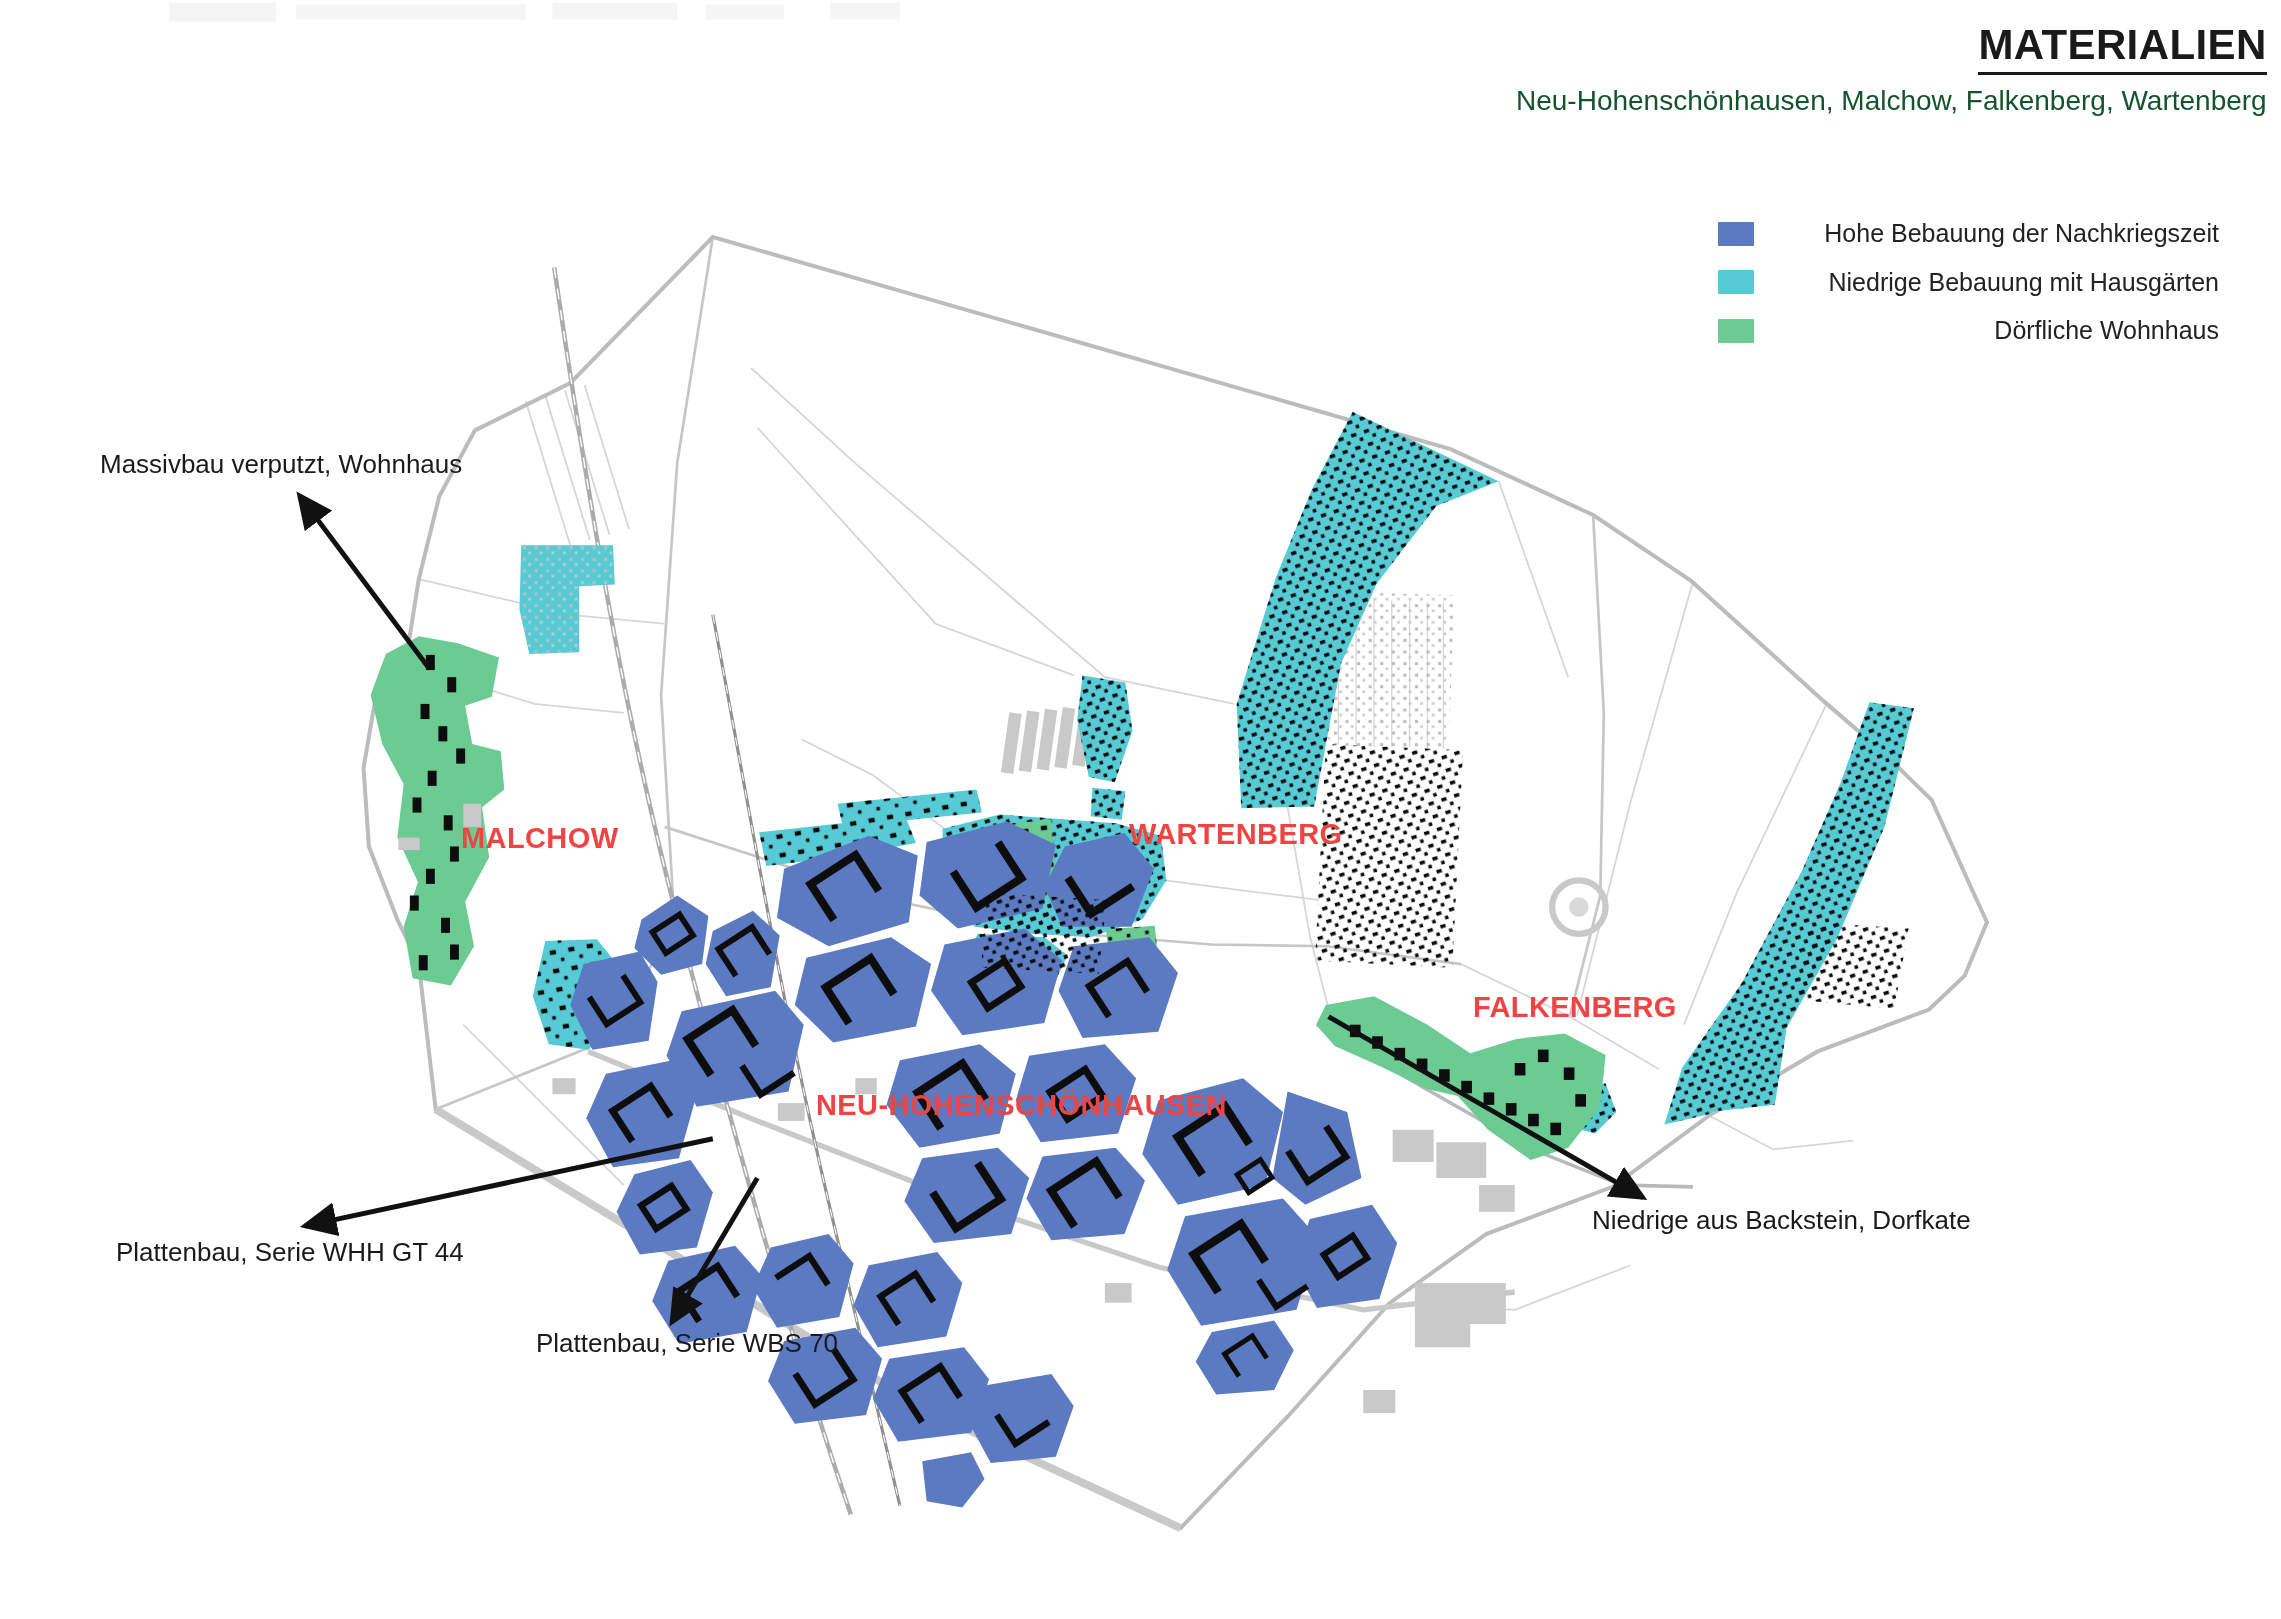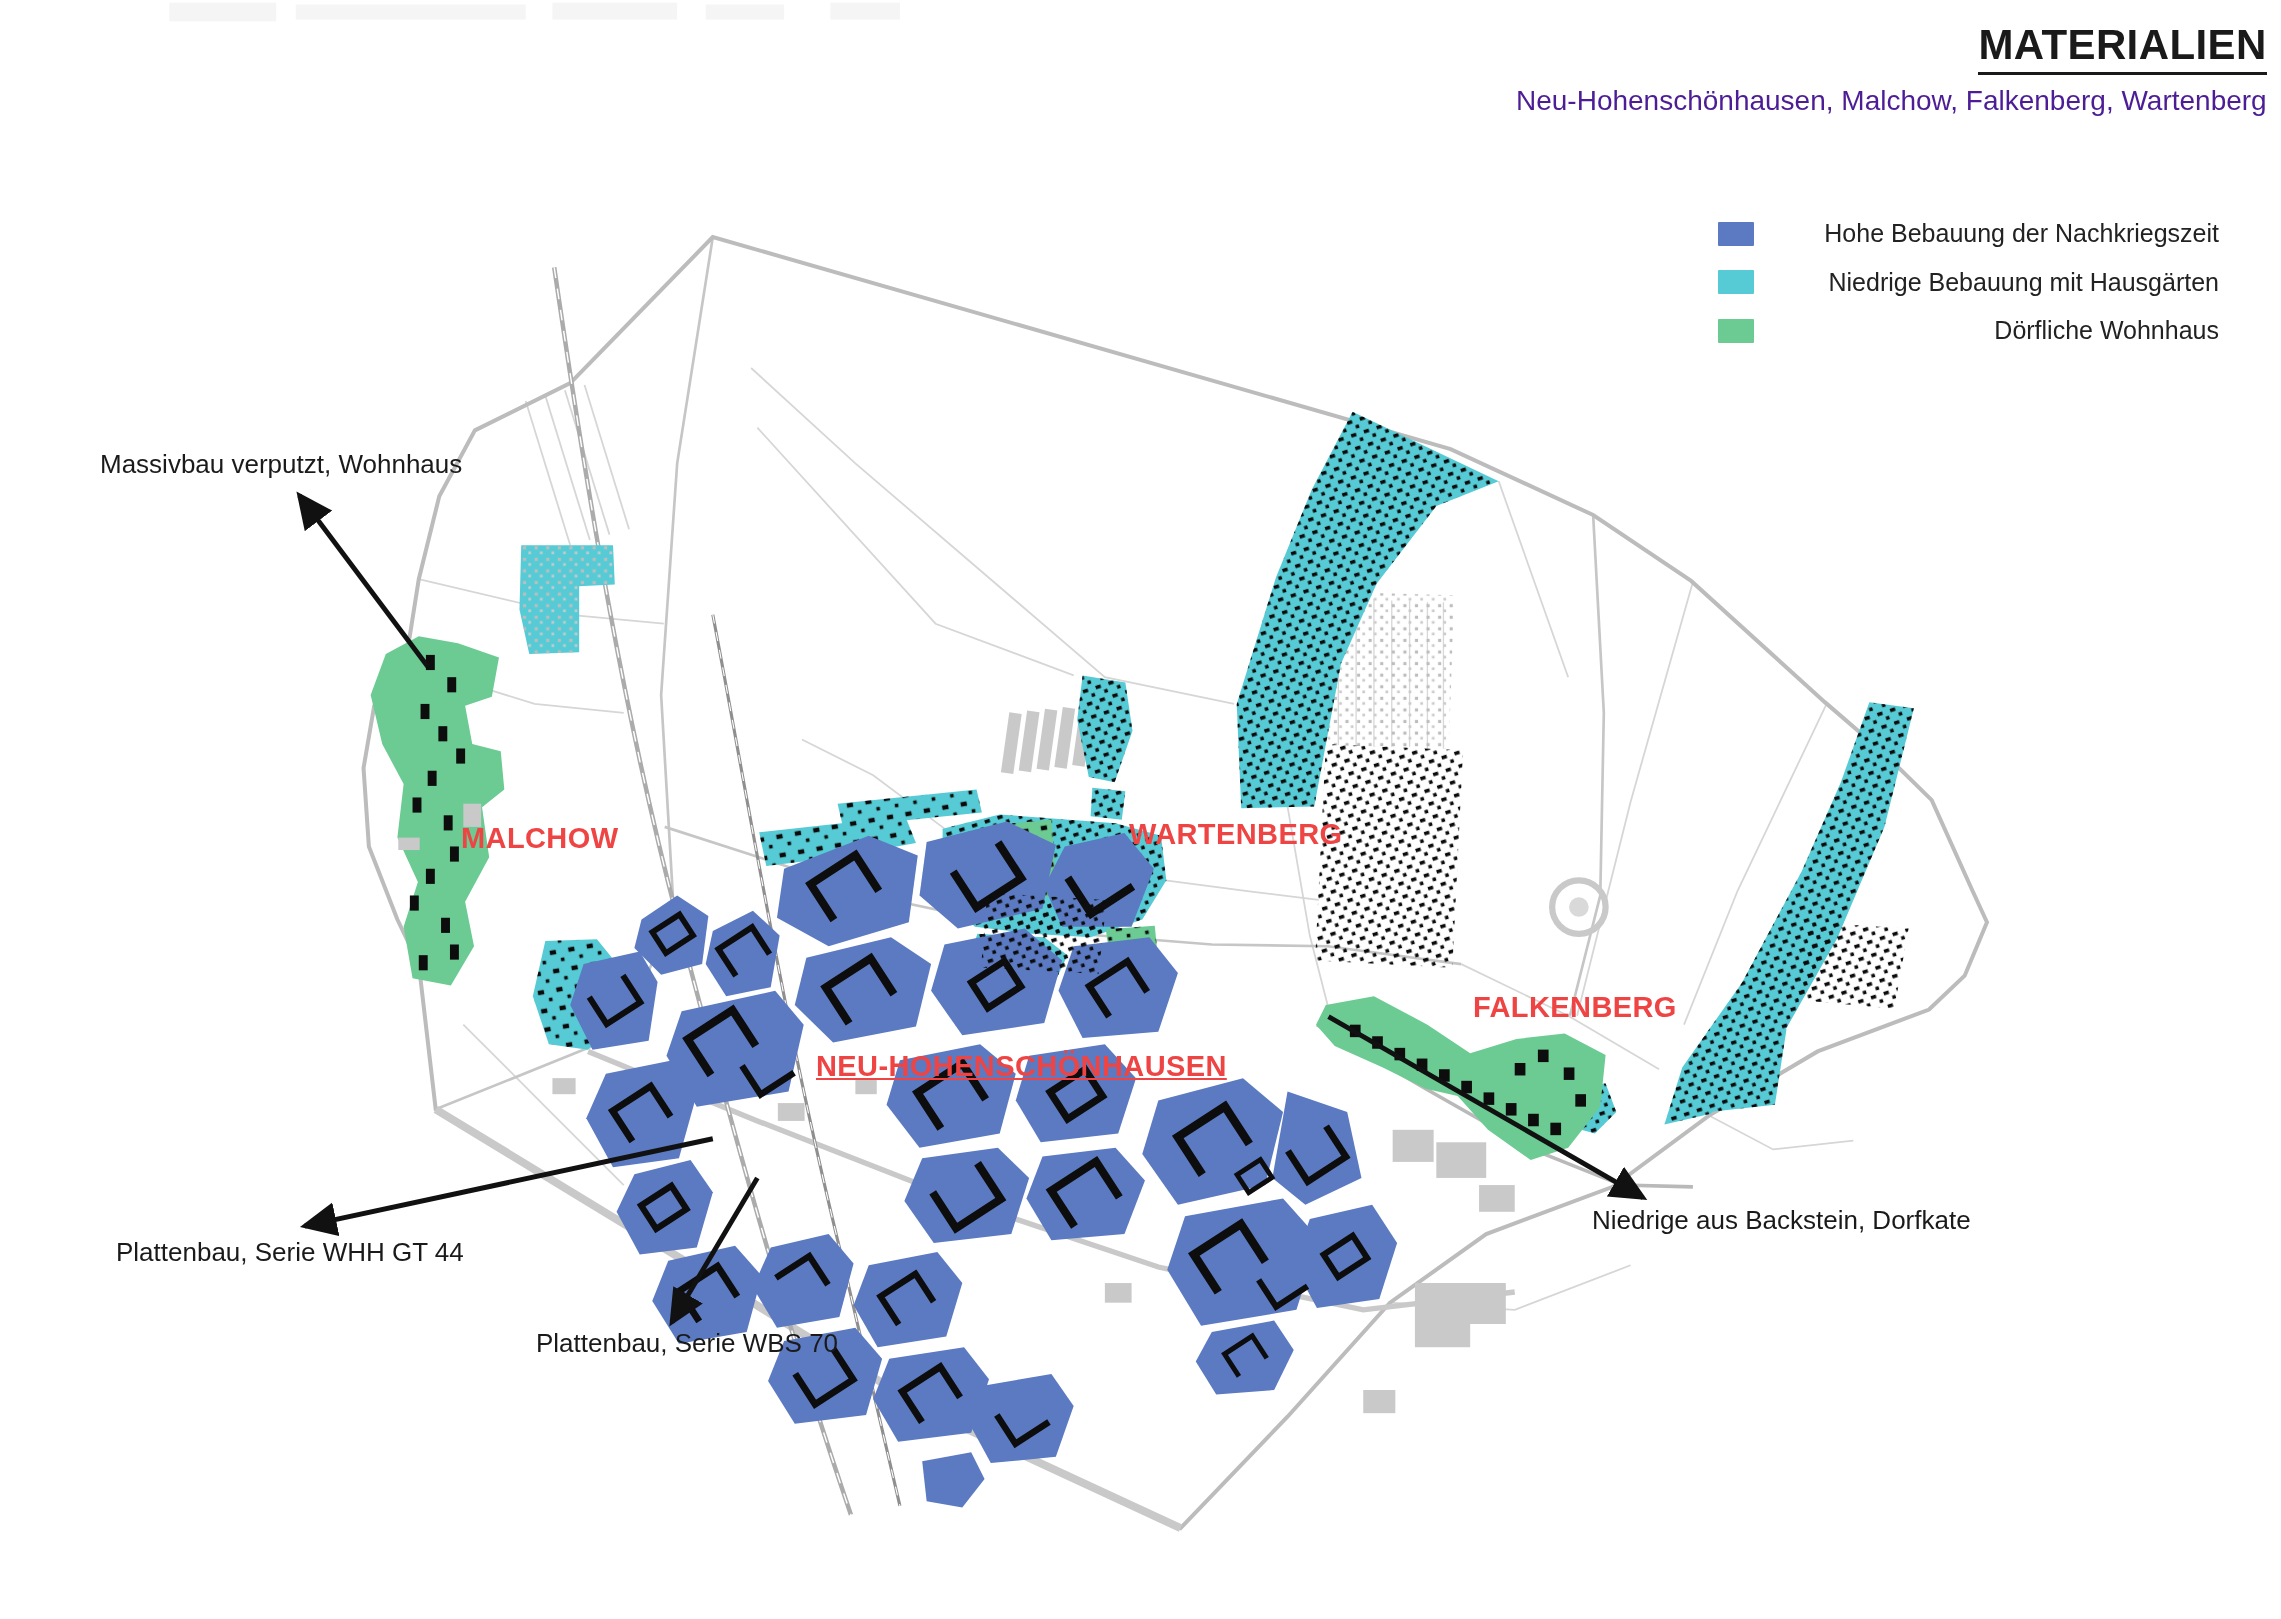--- a/index.html
+++ b/index.html
@@ -7,21 +7,21 @@
     position:relative;width:2281px;height:1619px;background:#ffffff;overflow:hidden;
     font-family:"Liberation Sans","DejaVu Sans",sans-serif;color:#1a1a1a;
   }
   svg.map{position:absolute;left:0;top:0;}
   
   .title-block{position:absolute;top:21.4px;right:14.3px;text-align:right;}
   .title-block .title{
     display:inline-block;font-size:42px;font-weight:bold;letter-spacing:0.4px;
     border-bottom:3.6px solid #1a1a1a;padding-bottom:2.7px;color:#1a1a1a;
   }
-  .title-block .subtitle{font-size:28px;margin-top:9.8px;color:#4c1d95;}
+  .title-block .subtitle{font-size:28px;margin-top:9.8px;color:#14532d;}
   
   .legend{position:absolute;left:1718px;top:219px;width:501px;}
   .legend-row{display:flex;align-items:center;margin-bottom:19.6px;justify-content:center;}
   .legend-swatch{width:36px;height:24px;flex:0 0 36px;border-radius:0.9px;}
   .legend-label{flex:1;text-align:right;font-size:25px;color:#222;}
   
   .district-label{
     position:absolute;font-size:29px;font-weight:bold;letter-spacing:0.4px;color:#ef4444;
     white-space:nowrap;
   }
@@ -316,21 +316,21 @@
     <span class="legend-label">Niedrige Bebauung mit Hausgärten</span>
   </div>
   <div class="legend-row">
     <span class="legend-swatch" style="background-color: rgb(107, 203, 147);"></span>
     <span class="legend-label">Dörfliche Wohnhaus</span>
   </div>
 </div>
 
 <div class="district-label" style="left:461px;top:822px;">MALCHOW</div>
 <div class="district-label" style="left:1129px;top:818px;">WARTENBERG</div>
-<div class="district-label" style="left:816px;top:1050px;text-decoration:underline;">NEU-HOHENSCHÖNHAUSEN</div>
+<div class="district-label" style="left:816px;top:1089px;">NEU-HOHENSCHÖNHAUSEN</div>
 <div class="district-label" style="left:1473px;top:991px;">FALKENBERG</div>
 
 <div class="annotation" style="left:100px;top:449px;">Massivbau verputzt, Wohnhaus</div>
 <div class="annotation" style="left:116px;top:1237px;">Plattenbau, Serie WHH GT 44</div>
 <div class="annotation" style="left:536px;top:1328px;">Plattenbau, Serie WBS 70</div>
 <div class="annotation" style="left:1592px;top:1205px;">Niedrige aus Backstein, Dorfkate</div>
 
 </div>
 
 

